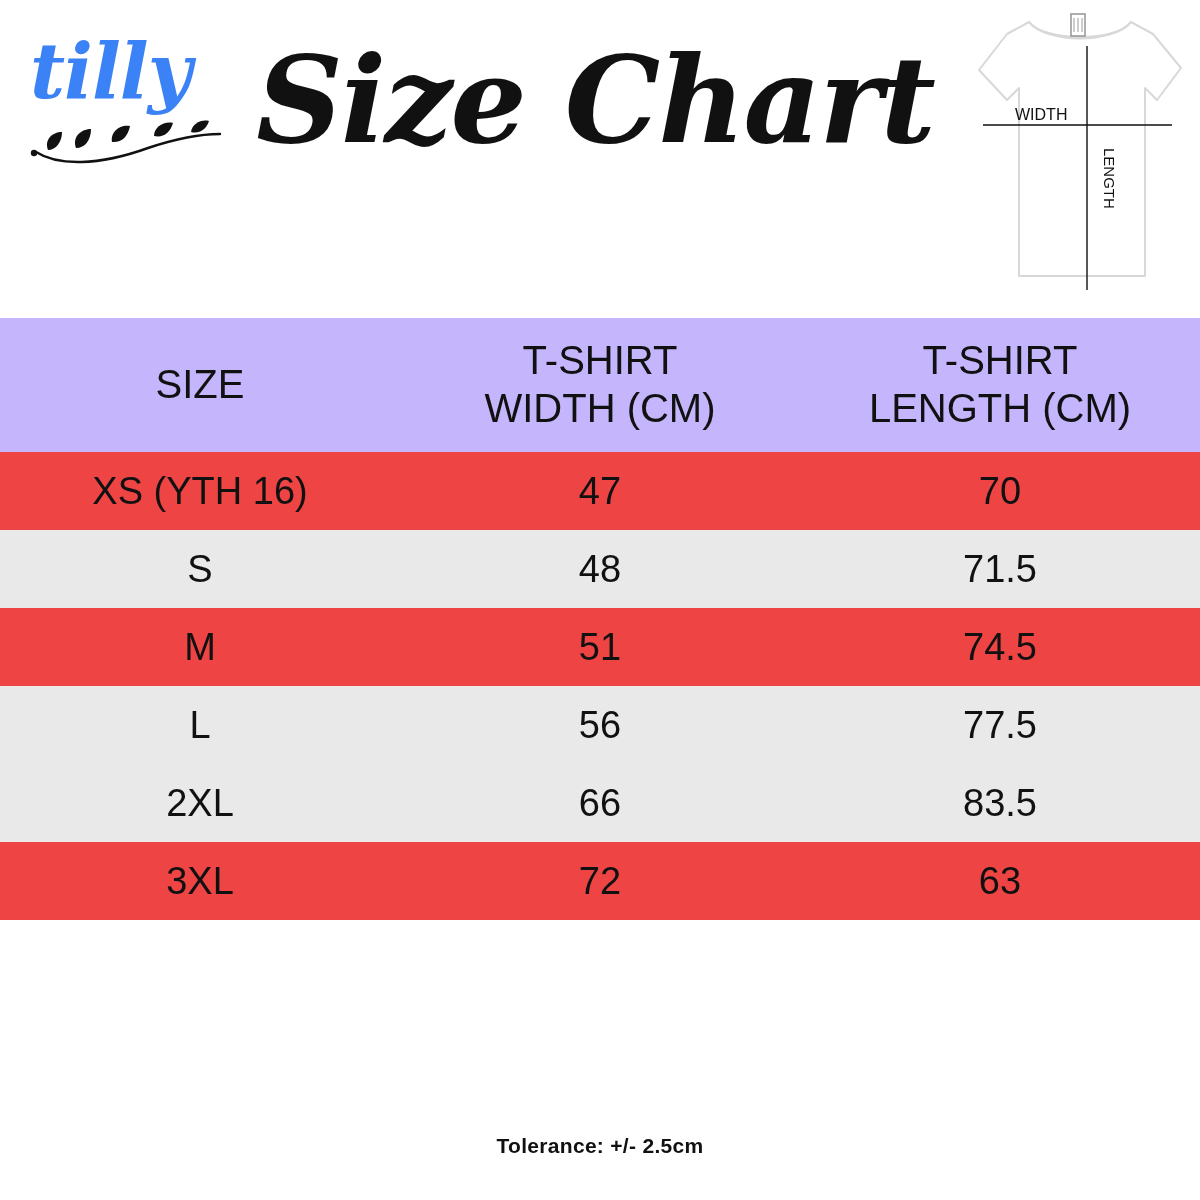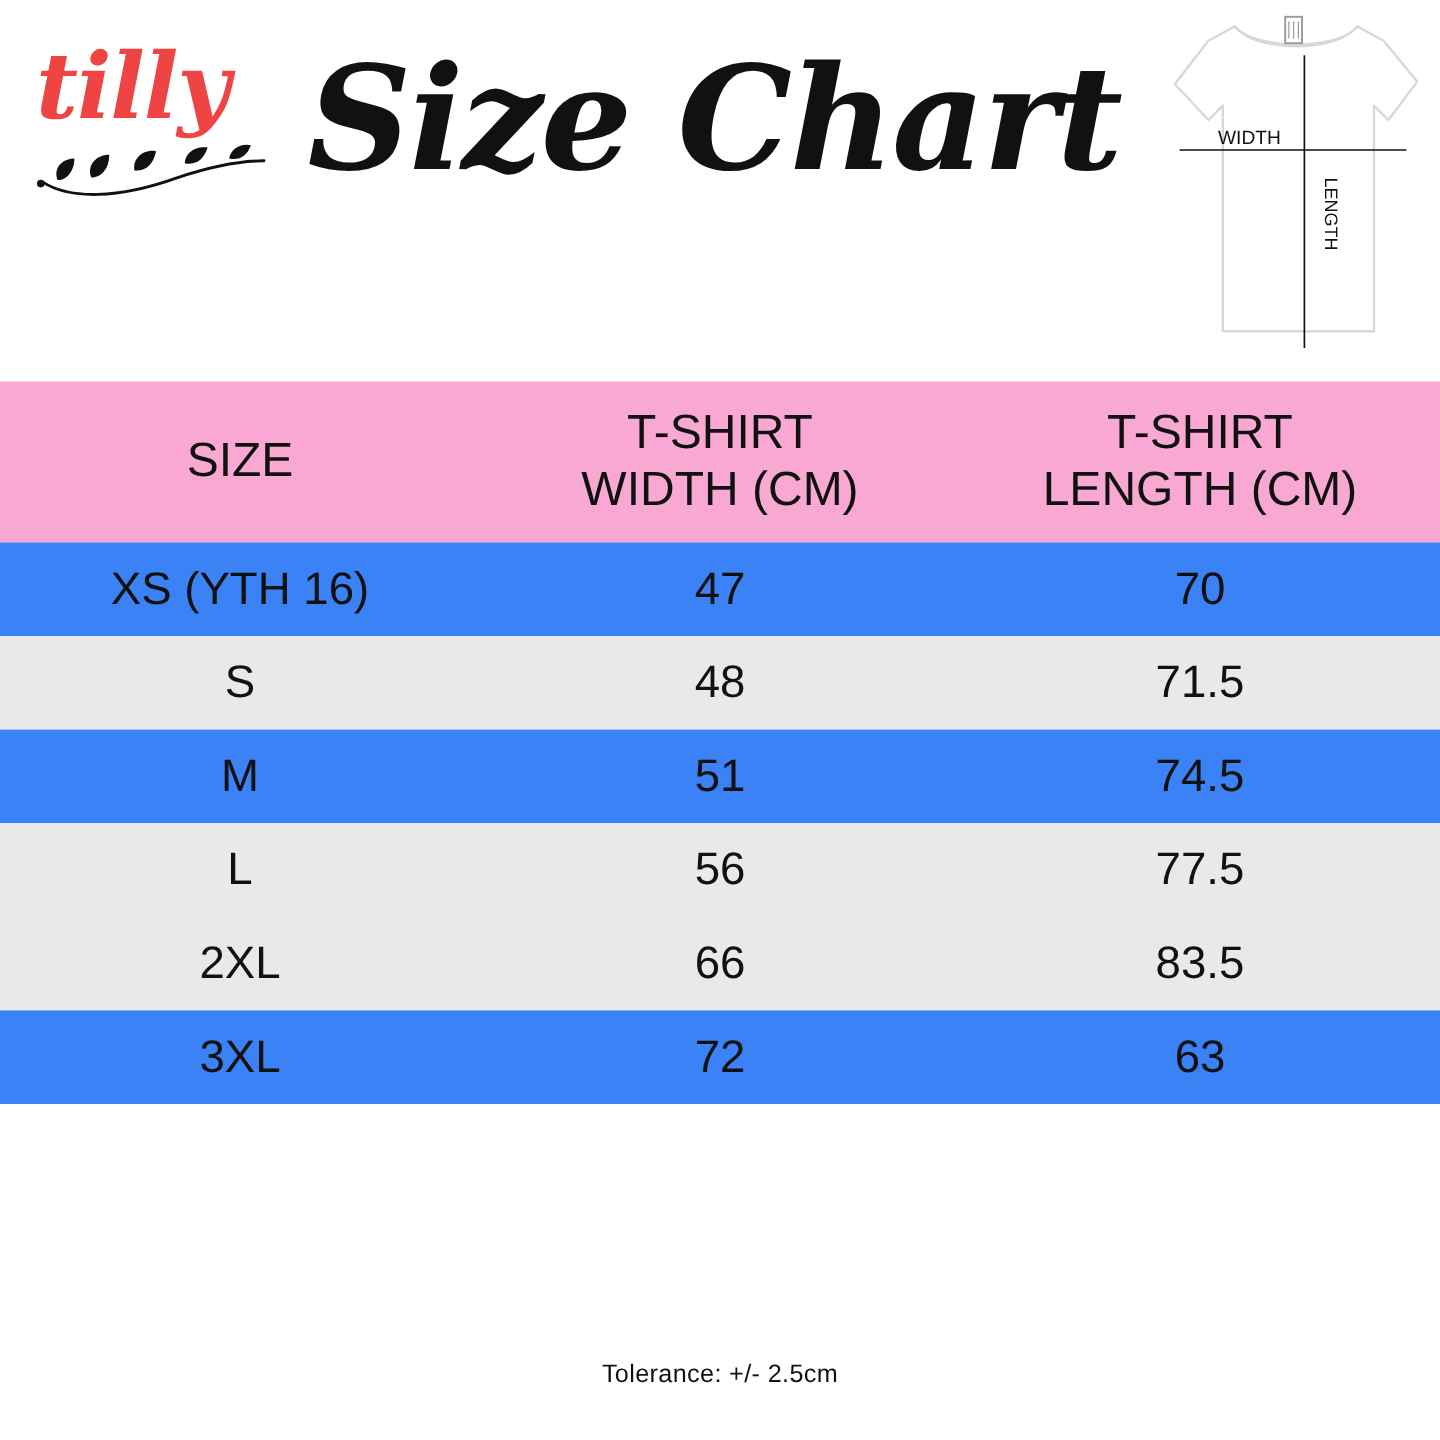--- a/index.html
+++ b/index.html
@@ -30,21 +30,21 @@
     width: 210px;
     height: 210px;
   }
   .brand-name {
     font-family: "DejaVu Serif", serif;
     font-style: italic;
     font-weight: bold;
     font-size: 76px;
     line-height: 72px;
     letter-spacing: -1px;
-    color: #ef4444;
+    color: #3b82f6;
     margin-left: 6px;
   }
   .brand-sub {
     font-family: "Liberation Sans", sans-serif;
     font-weight: bold;
     font-size: 25px;
     letter-spacing: 0.5px;
     margin-left: 8px;
     margin-top: 2px;
   }
@@ -104,31 +104,31 @@
     vertical-align: middle;
   }
   .size-table td {
     font-size: 38px;
     font-weight: normal;
     text-align: center;
     height: 76px;
     vertical-align: middle;
   }
   .row-shade { background: #e9e9e9; }
-  .row-plain { background: #3b82f6; }
-  thead tr { background: #f9a8d4; }
+  .row-plain { background: #ef4444; }
+  thead tr { background: #c4b5fd; }
 
   .tolerance {
     position: absolute;
     left: 0;
     right: 0;
     bottom: 42px;
     text-align: center;
     font-size: 21px;
-    font-weight: normal;
+    font-weight: bold;
     letter-spacing: 0.3px;
   }
 </style>
 </head>
 <body>
 
 <div class="header">
 
   <div class="brand-logo">
     <div class="brand-name">tilly</div>

